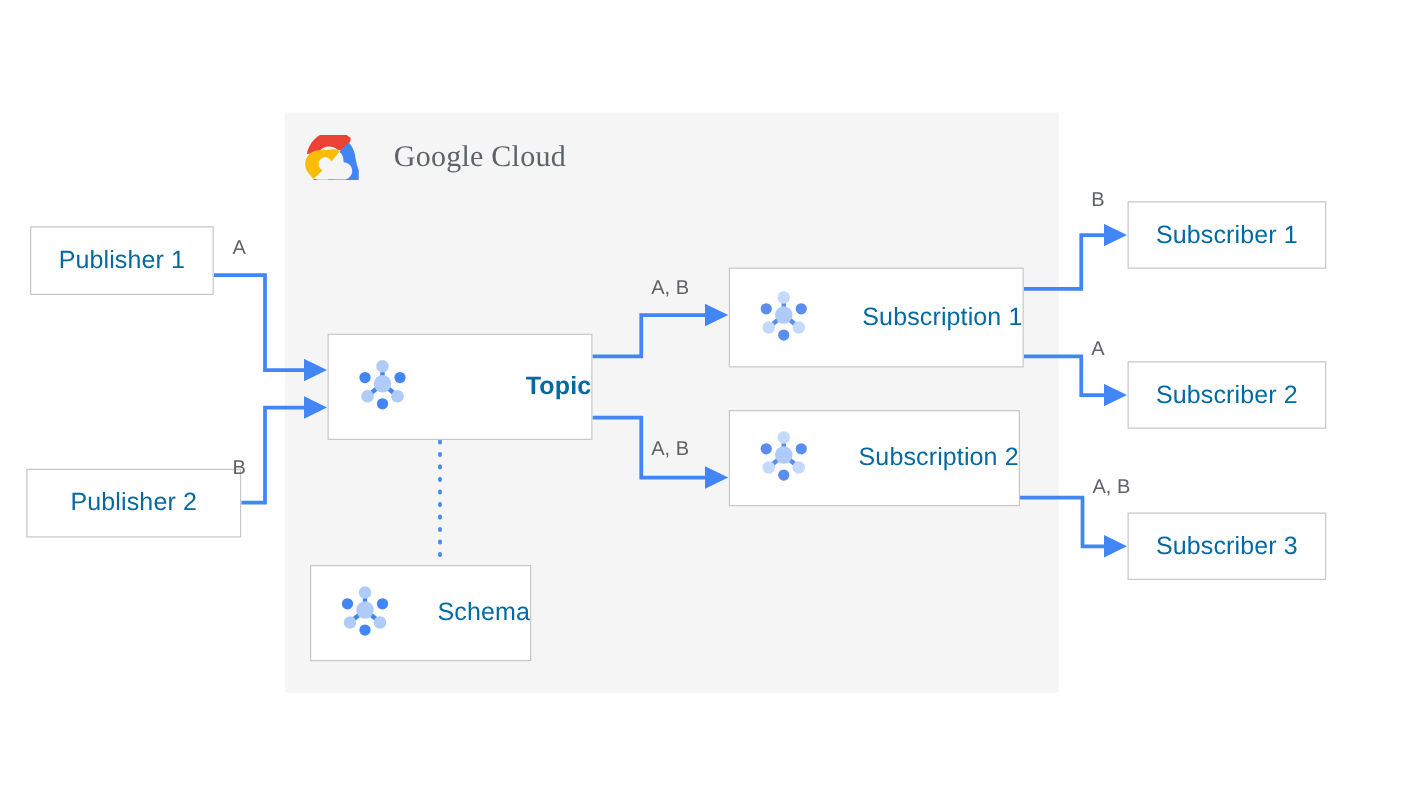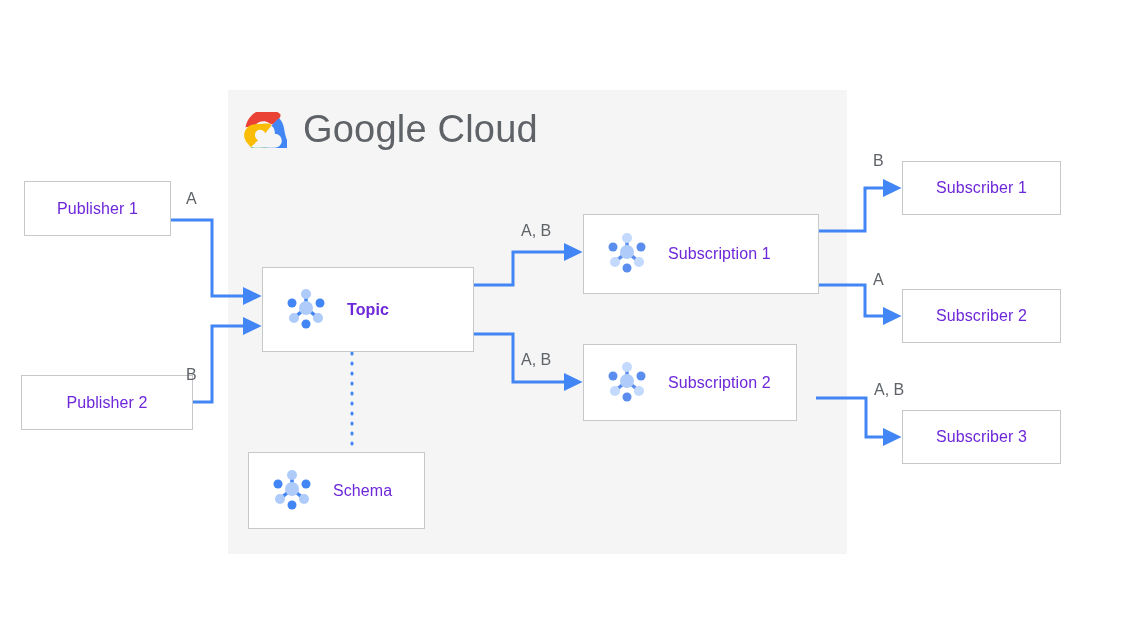--- a/index.html
+++ b/index.html
@@ -27,25 +27,25 @@
   .node-box {
     position: absolute;
     box-sizing: border-box;
     border: 1px solid #c6c8ca;
     background: #ffffff;
     display: flex;
     align-items: center;
     justify-content: center;
   }
   .node-box.with-icon {
-    justify-content: flex-start;
+    justify-content: space-between;
   }
   .node-label {
-    color: #6d28d9;
-    font-size: 16px;
+    color: #0369a1;
+    font-size: 20px;
     font-family: "Liberation Sans", sans-serif;
     white-space: nowrap;
     letter-spacing: 0.1px;
   }
   .node-icon {
     flex: 0 0 auto;
     margin-left: 18px;
     margin-right: 16px;
   }
   .edge-label {
@@ -54,24 +54,24 @@
     font-size: 16px;
     font-family: "Liberation Sans", sans-serif;
     white-space: nowrap;
   }
   .gcloud-header {
     position: absolute;
     display: flex;
     align-items: center;
   }
   .gcloud-wordmark {
-    margin-left: 16px;
-    font-size: 38px;
+    margin-left: 28px;
+    font-size: 24px;
     color: #5f6368;
-    font-family: Liberation Sans, sans-serif;
+    font-family: Liberation Serif, serif;
     letter-spacing: 0.2px;
   }
   .gcloud-wordmark .thin {
     color: #5f6368;
   }
 </style>
 </head>
 <body>
 
 <div id="canvas">
@@ -167,21 +167,21 @@
         <circle cx="11" cy="20" r="4.5" fill="#5b8def"></circle>
         <circle cx="39" cy="20" r="4.5" fill="#5b8def"></circle>
         <circle cx="13" cy="35" r="5" fill="#c3d9fd"></circle>
         <circle cx="37" cy="35" r="5" fill="#c3d9fd"></circle>
         <circle cx="25" cy="41" r="4.5" fill="#5b8def"></circle>
       </svg>
     </span>
     <span class="node-label">Subscription 1</span>
   </div>
 
-  <div class="node-box with-icon" style="left:583px; top:344px; width:214px; height:77px;">
+  <div class="node-box with-icon" style="left:583px; top:328px; width:233px; height:77px;">
     <span class="node-icon">
       <svg width="50" height="50" viewBox="0 0 50 50" xmlns="http://www.w3.org/2000/svg">
         <line x1="25" y1="25" x2="25" y2="12" stroke="#5b8def" stroke-width="3.5"></line>
         <line x1="25" y1="25" x2="14" y2="34" stroke="#5b8def" stroke-width="3.5"></line>
         <line x1="25" y1="25" x2="36" y2="34" stroke="#5b8def" stroke-width="3.5"></line>
         <circle cx="25" cy="25" r="7" fill="#aecbfa"></circle>
         <circle cx="25" cy="11" r="5" fill="#c3d9fd"></circle>
         <circle cx="11" cy="20" r="4.5" fill="#5b8def"></circle>
         <circle cx="39" cy="20" r="4.5" fill="#5b8def"></circle>
         <circle cx="13" cy="35" r="5" fill="#c3d9fd"></circle>

